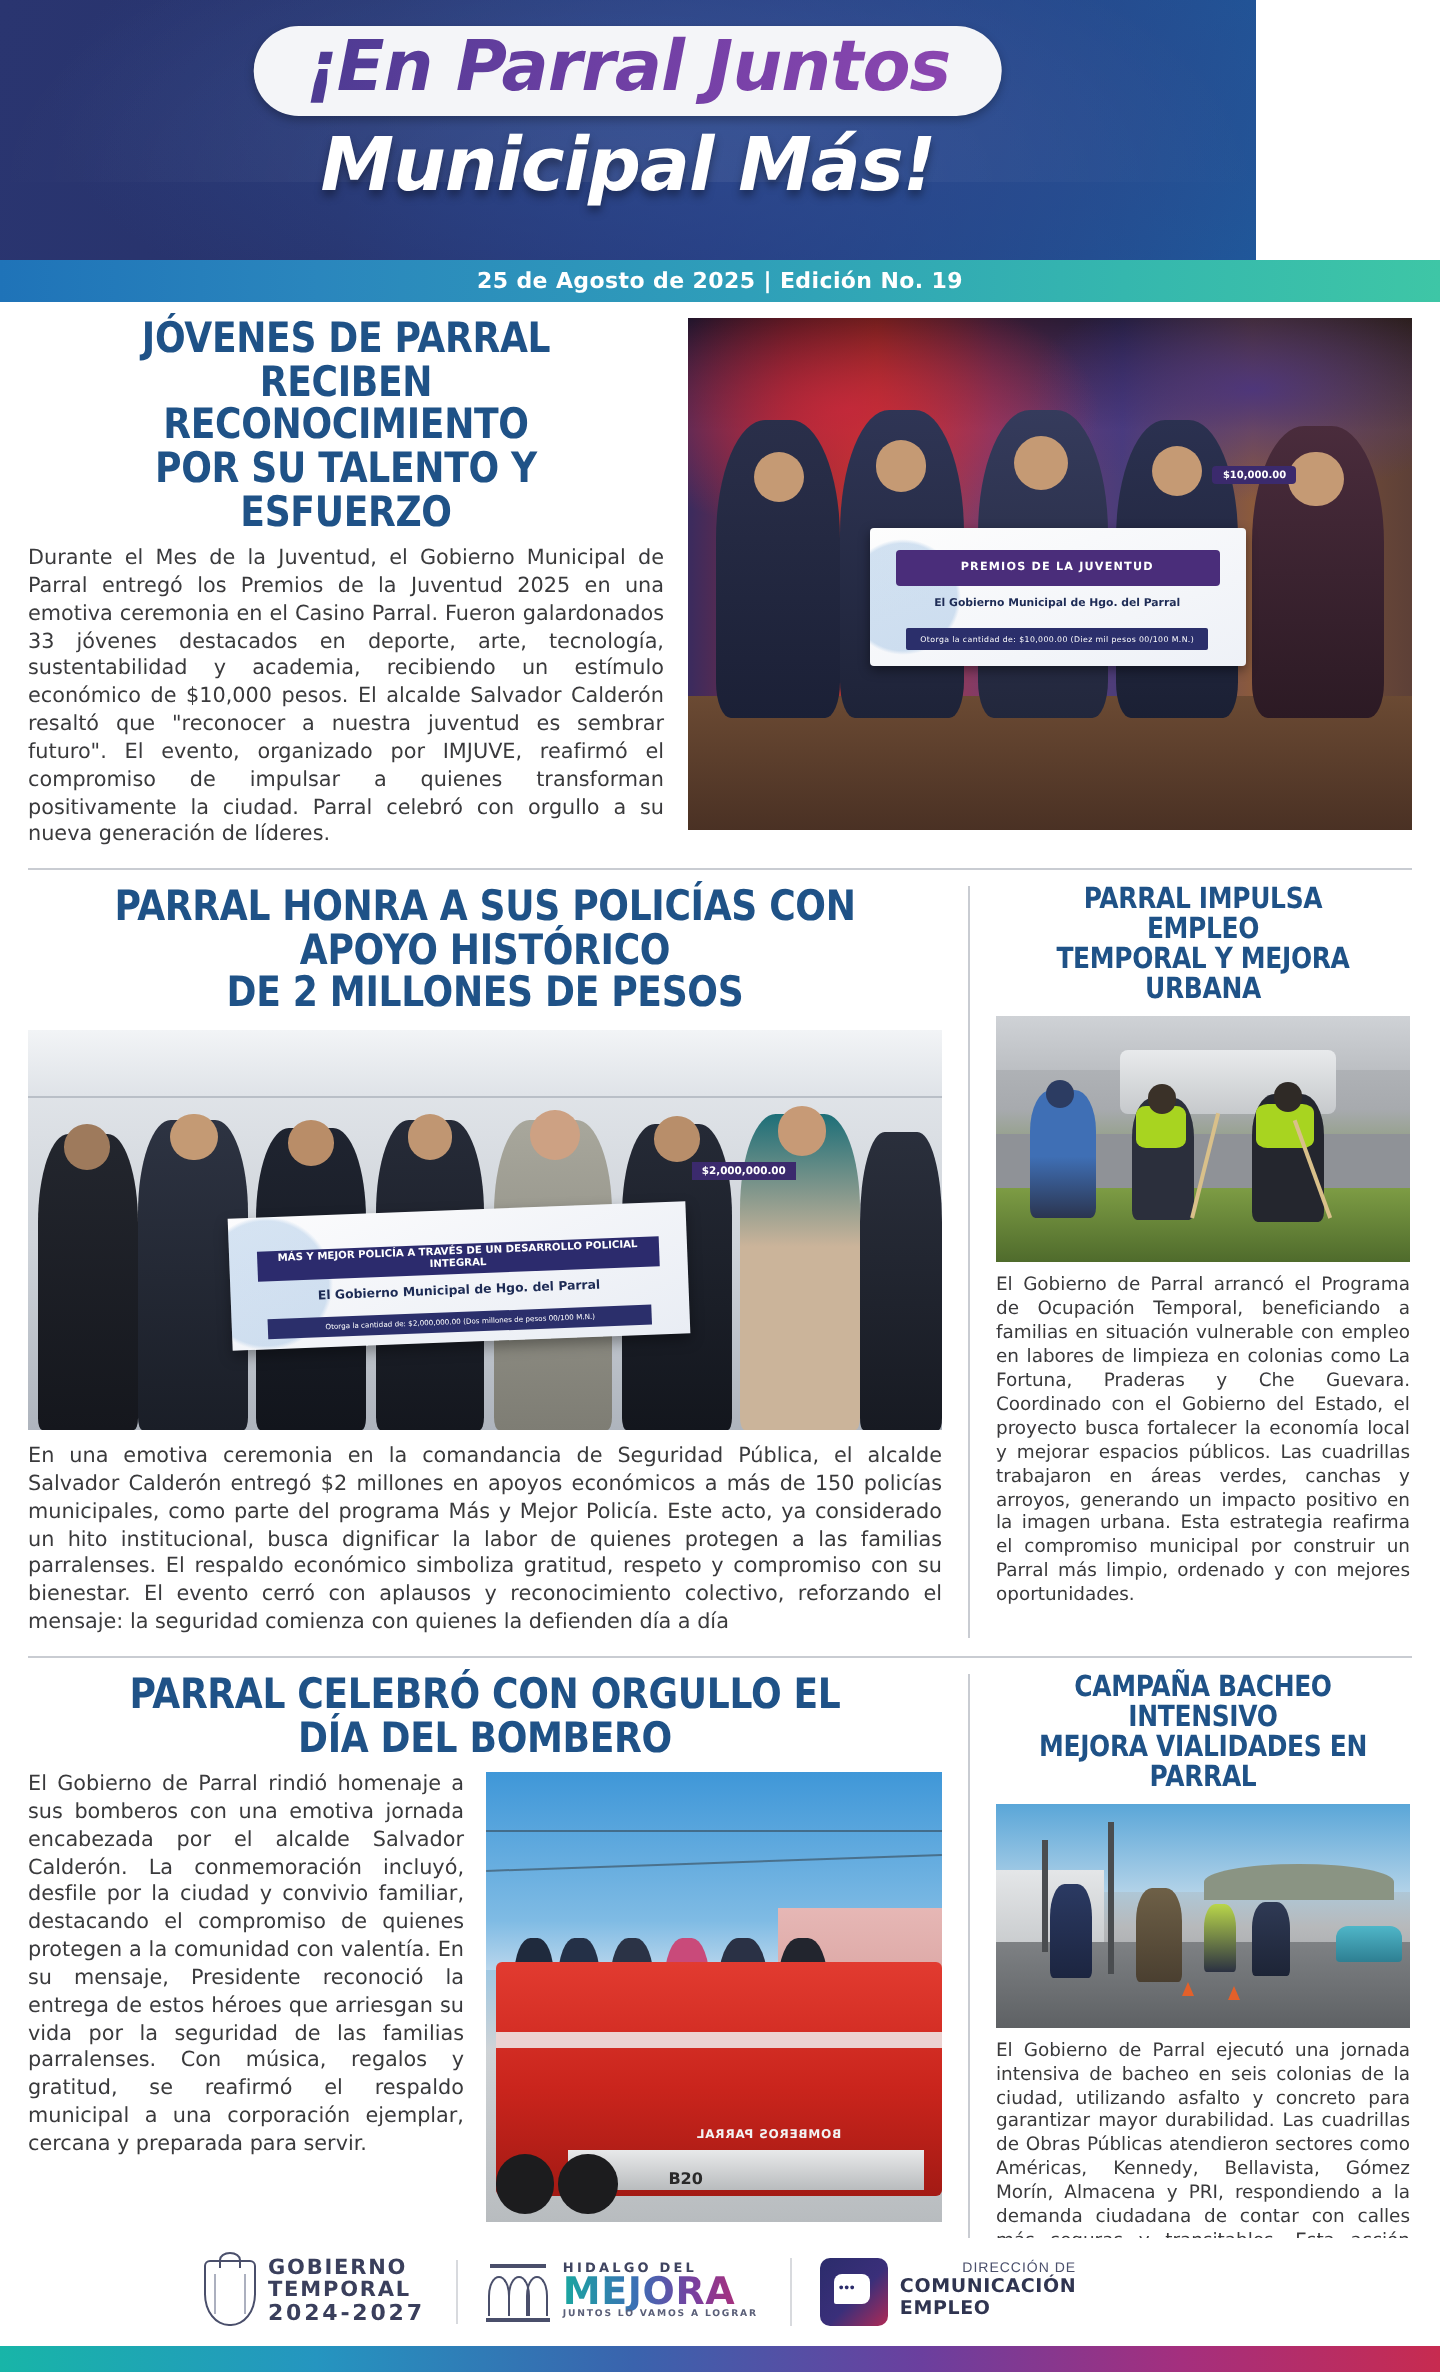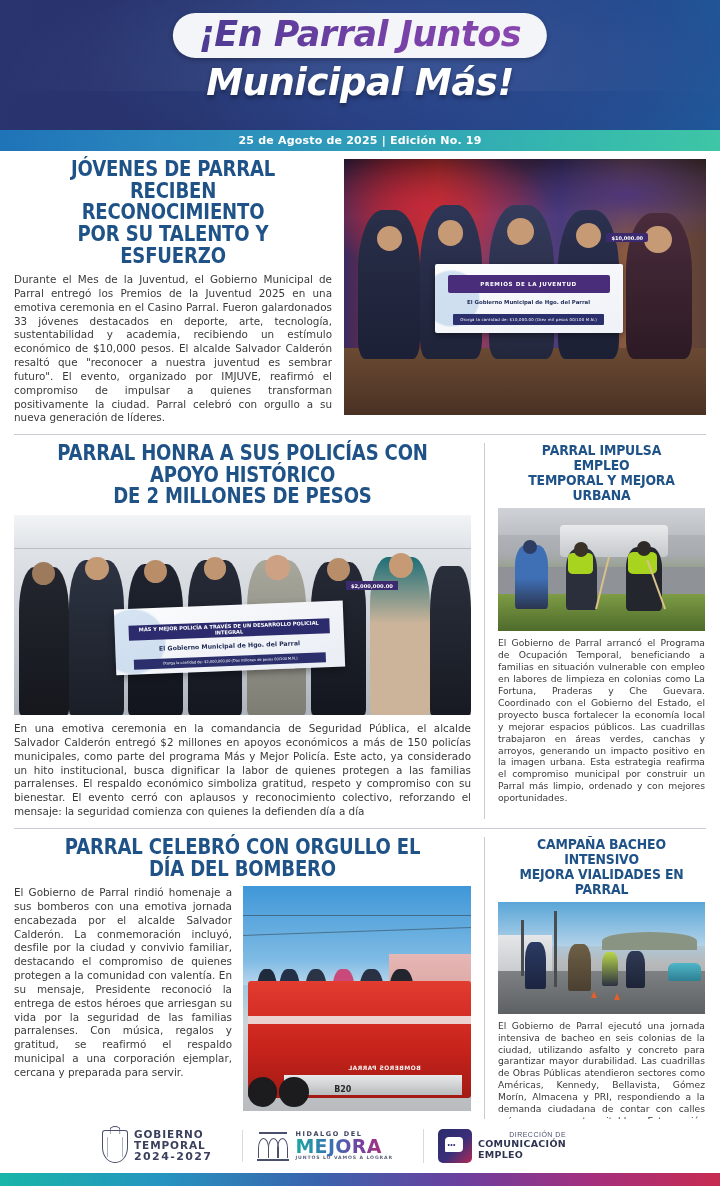--- a/index.html
+++ b/index.html
@@ -16,21 +16,21 @@
     position: relative;
     width: 720px;
     height: 1186px;
     background: #ffffff;
     overflow: hidden;
   }
 
   
   .masthead {
     position: relative;
-    width: 720px;
+    width: 628px;
     height: 130px;
     background:
       radial-gradient(ellipse 520px 200px at 62% 42%, #2e4a8f 0%, rgba(46,74,143,0) 70%),
       linear-gradient(103deg, #2a3570 0%, #27336c 30%, #243a7e 58%, #1f4c8e 82%, #1d5a9c 100%);
     overflow: hidden;
   }
   .masthead::after {
     content: "";
     position: absolute;
     left: -10%; top: -60%;
@@ -393,21 +393,21 @@
   
   .footer-wrap {
     position: absolute;
     left: 0; bottom: 0;
     width: 720px;
   }
   .footer-logos {
     display: flex;
     align-items: center;
     justify-content: flex-start;
-    gap: 16px;
+    gap: 2px;
     padding: 10px 0 10px 88px;
     background: #ffffff;
   }
   .logo-block { display: flex; align-items: center; gap: 6px; padding: 0 14px; }
   .logo-block + .logo-block { border-left: 1px solid #d8dade; }
 
   .shield {
     width: 26px; height: 33px;
     border: 1.4px solid #4a4f6b;
     border-radius: 3px 3px 48% 48%;

